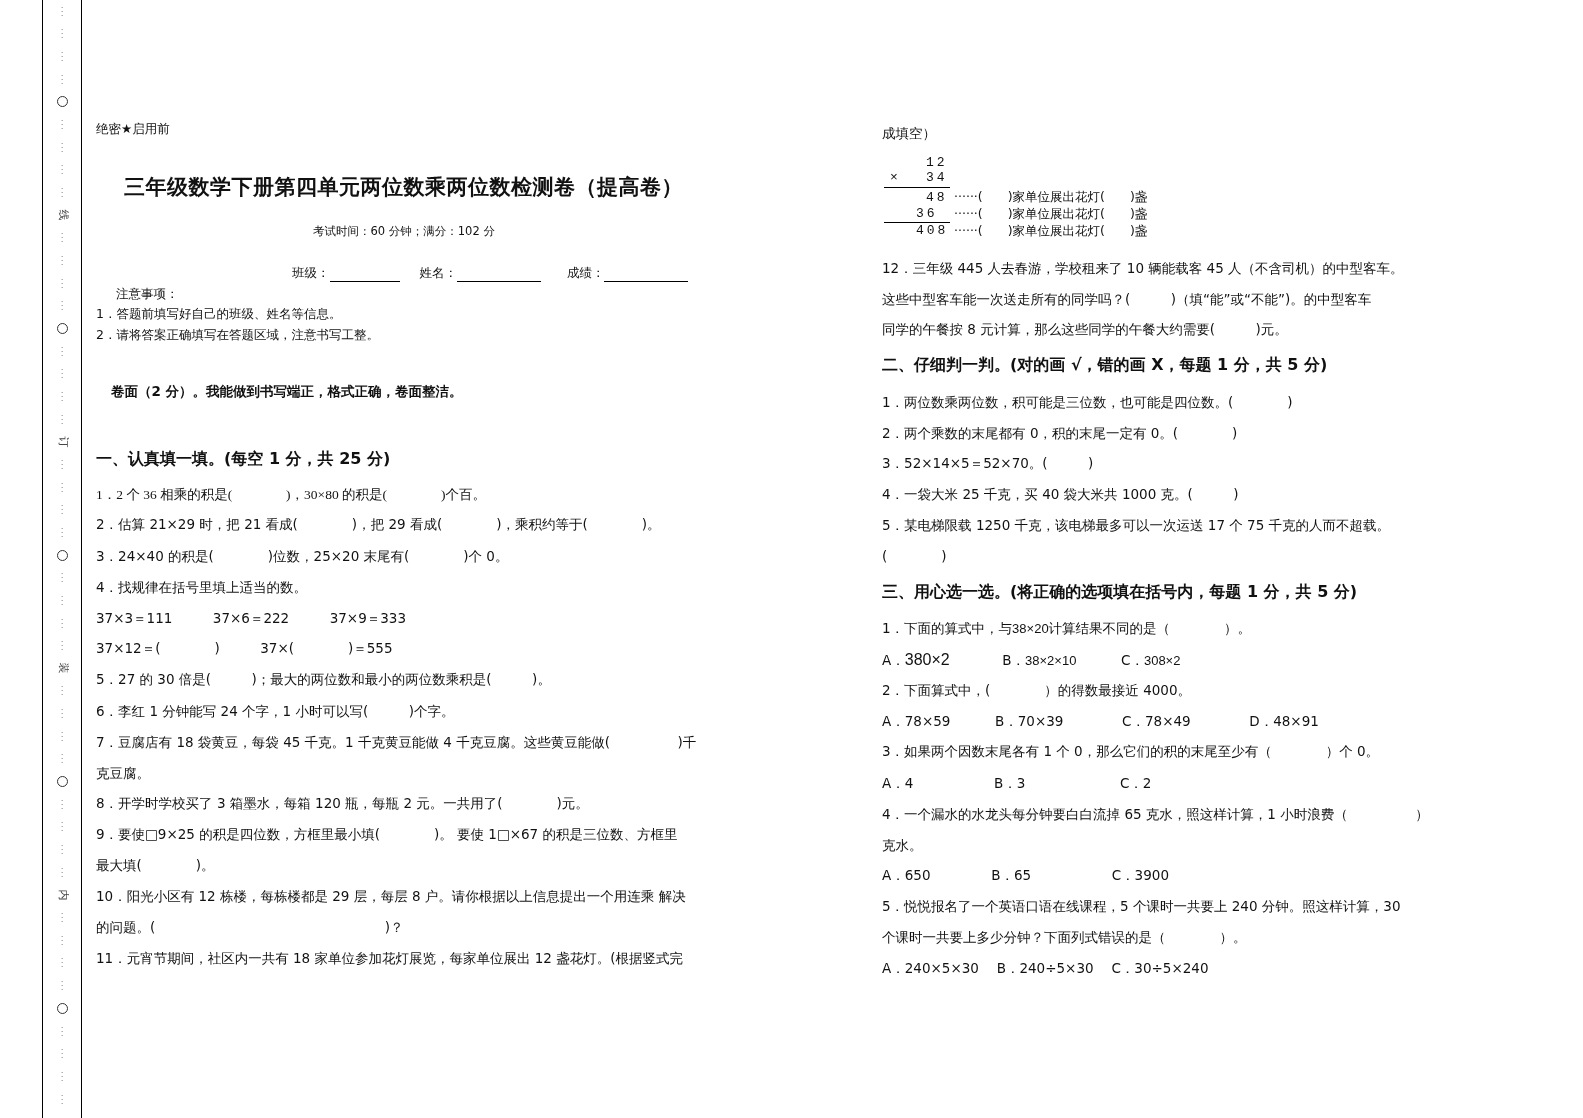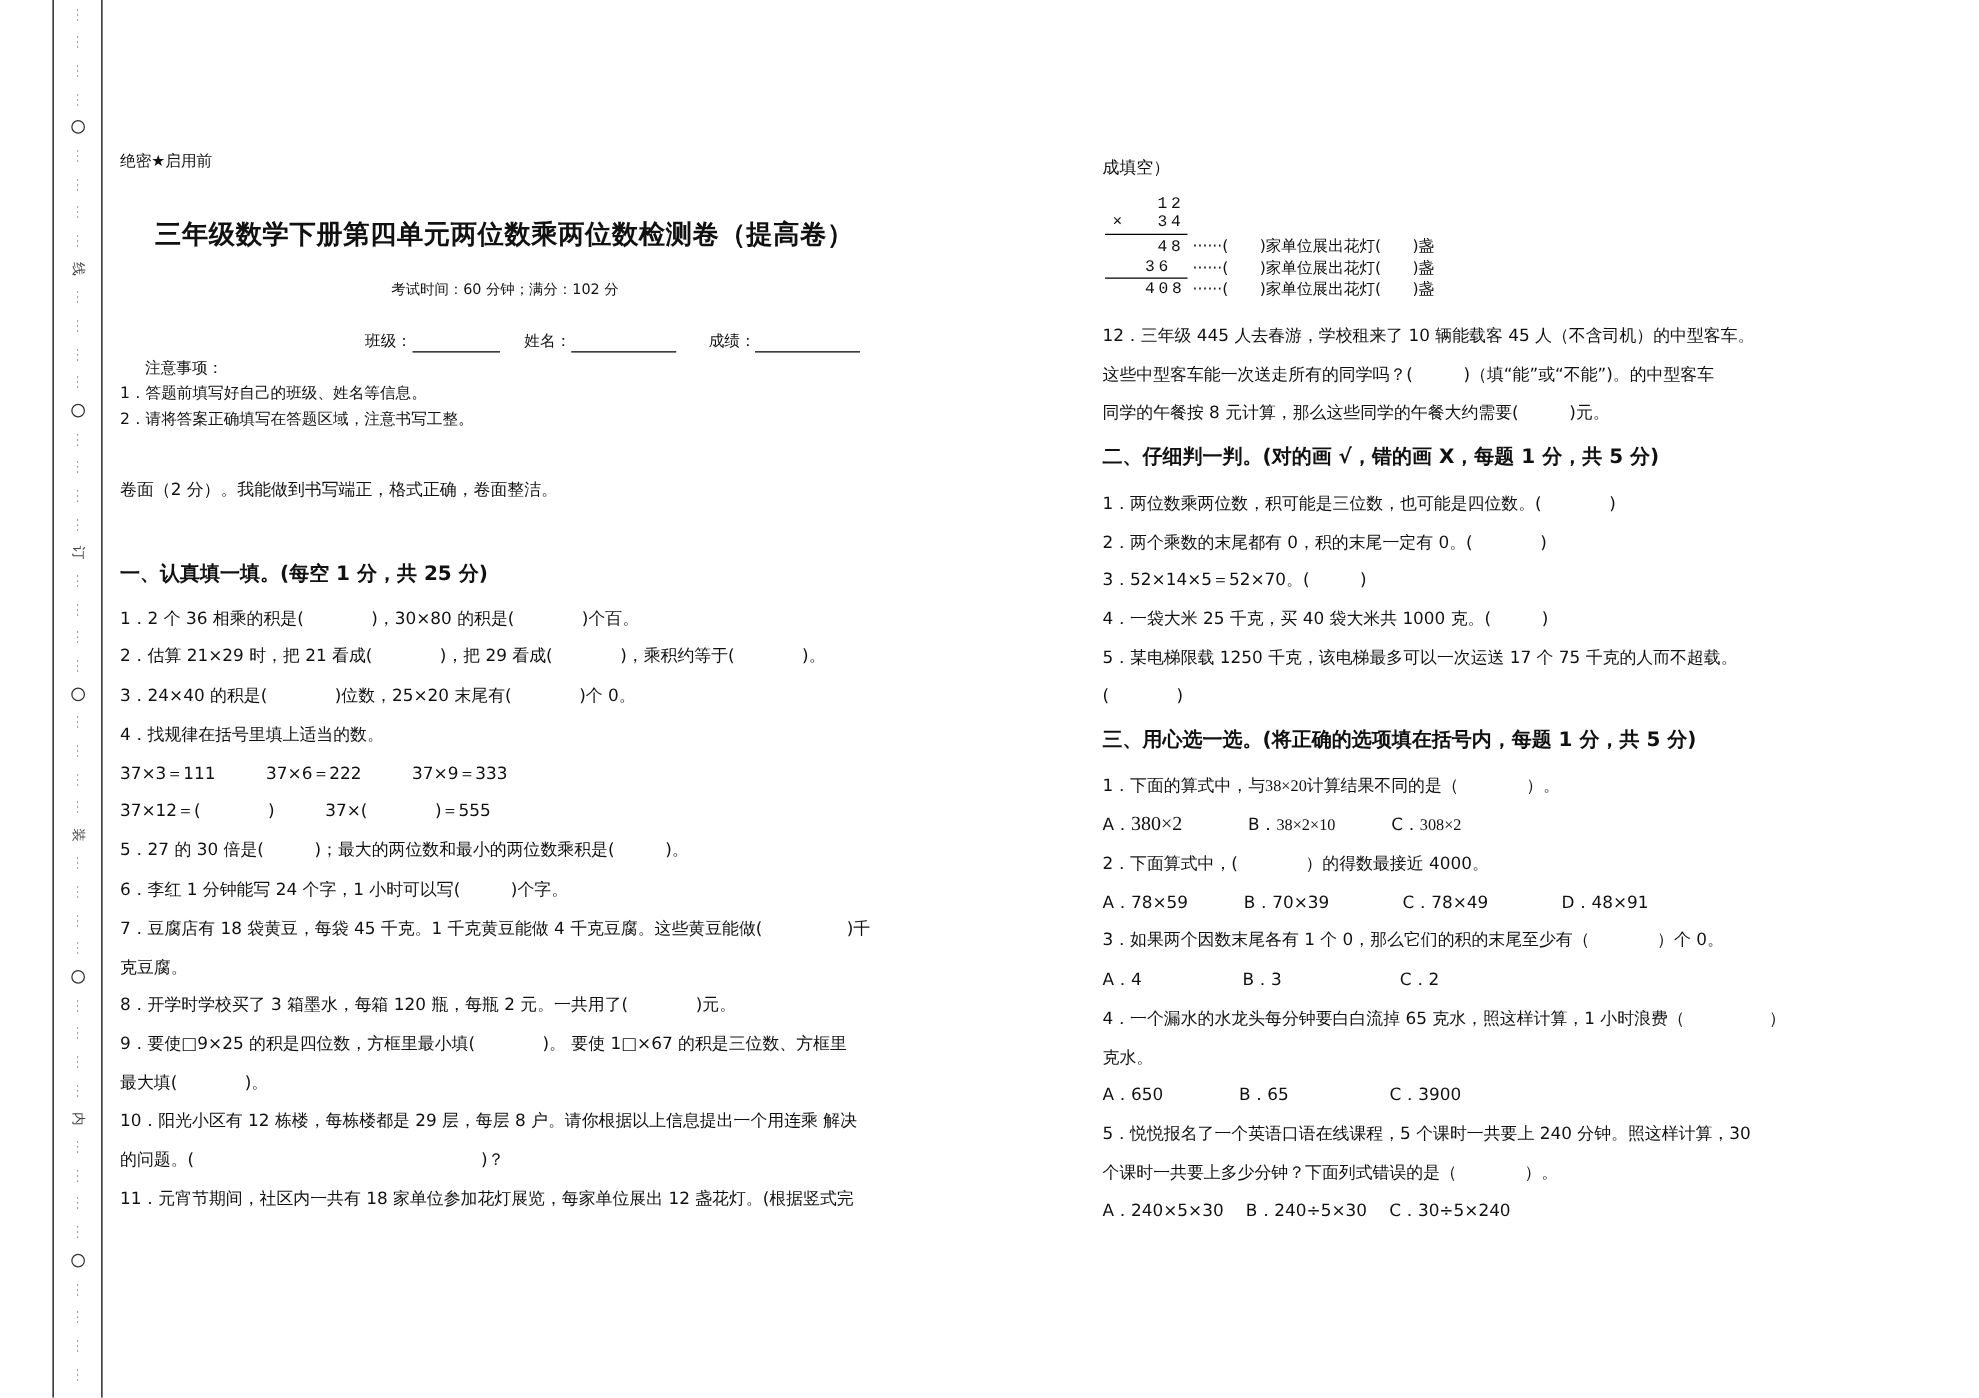--- a/index.html
+++ b/index.html
@@ -23,25 +23,25 @@
   .m-circle {
     width: 9px; height: 9px; border: 1px solid #333; border-radius: 50%;
     margin: 0 auto;
   }
   .m-char { transform: rotate(90deg); display: inline-block; font-size: 11px; color: #444; }
 
   .abs { position: absolute; white-space: nowrap; }
   .t13 { font-size: 13.5px; }
   .t12 { font-size: 12.5px; }
   .t11 { font-size: 11.5px; }
-  .bold { font-weight: normal; }
+  .bold { font-weight: bold; margin-left: 15px; }
   .title { font-size: 21px; font-weight: bold; letter-spacing: 0.5px; }
   .sec { font-size: 16px; font-weight: bold; }
   .blank-line { display: inline-block; border-bottom: 1.2px solid #000; height: 14px; vertical-align: bottom; }
-  .serif { font-family: Liberation Serif, serif; }
+  .serif { font-family: Liberation Sans, sans-serif; }
 
   .vert {
     position: absolute; left: 882px; top: 155px; width: 330px; height: 90px;
     font-family: "Liberation Mono", "DejaVu Sans Mono", monospace; font-size: 13px;
   }
   .vert .num { position: absolute; letter-spacing: 3px; }
   .vert .rule { position: absolute; left: 2px; width: 66px; border-top: 1.2px solid #000; height: 0; }
   .vert .lbl { position: absolute; left: 72px; font-family: "DejaVu Sans", sans-serif; font-size: 12.5px; white-space: nowrap; }
 </style>
 </head>
@@ -126,21 +126,21 @@
 </div>
 
 <div class="abs t12" style="left:116px; top:286px;">注意事项：</div>
 <div class="abs t12" style="left:96px; top:306px;">1．答题前填写好自己的班级、姓名等信息。</div>
 <div class="abs t12" style="left:96px; top:327px;">2．请将答案正确填写在答题区域，注意书写工整。</div>
 
 <div class="abs t13 bold" style="left:96px; top:383px;">卷面（2 分）。我能做到书写端正，格式正确，卷面整洁。</div>
 
 <div class="abs sec" style="left:96px; top:449px;">一、认真填一填。(每空 1 分，共 25 分)</div>
 
-<div class="abs t13" style="left:96px; top:486px;">1．2 个 36 相乘的积是(　　　　)，30×80 的积是(　　　　)个百。</div>
+<div class="abs t13" style="left:96px; top:486px;font-family:Liberation Serif, serif;">1．2 个 36 相乘的积是(　　　　)，30×80 的积是(　　　　)个百。</div>
 <div class="abs t13" style="left:96px; top:516px;">2．估算 21×29 时，把 21 看成(　　　　)，把 29 看成(　　　　)，乘积约等于(　　　　)。</div>
 <div class="abs t13" style="left:96px; top:548px;">3．24×40 的积是(　　　　)位数，25×20 末尾有(　　　　)个 0。</div>
 <div class="abs t13" style="left:96px; top:579px;">4．找规律在括号里填上适当的数。</div>
 <div class="abs t13" style="left:96px; top:610px;">37×3＝111　　　37×6＝222　　　37×9＝333</div>
 <div class="abs t13" style="left:96px; top:640px;text-align:right;">37×12＝(　　　　)　　　37×(　　　　)＝555</div>
 <div class="abs t13" style="left:96px; top:671px;">5．27 的 30 倍是(　　　)；最大的两位数和最小的两位数乘积是(　　　)。</div>
 <div class="abs t13" style="left:96px; top:703px;">6．李红 1 分钟能写 24 个字，1 小时可以写(　　　)个字。</div>
 <div class="abs t13" style="left:96px; top:734px;">7．豆腐店有 18 袋黄豆，每袋 45 千克。1 千克黄豆能做 4 千克豆腐。这些黄豆能做(　　　　　)千</div>
 <div class="abs t13" style="left:96px; top:765px;">克豆腐。</div>
 <div class="abs t13" style="left:96px; top:795px;">8．开学时学校买了 3 箱墨水，每箱 120 瓶，每瓶 2 元。一共用了(　　　　)元。</div>

